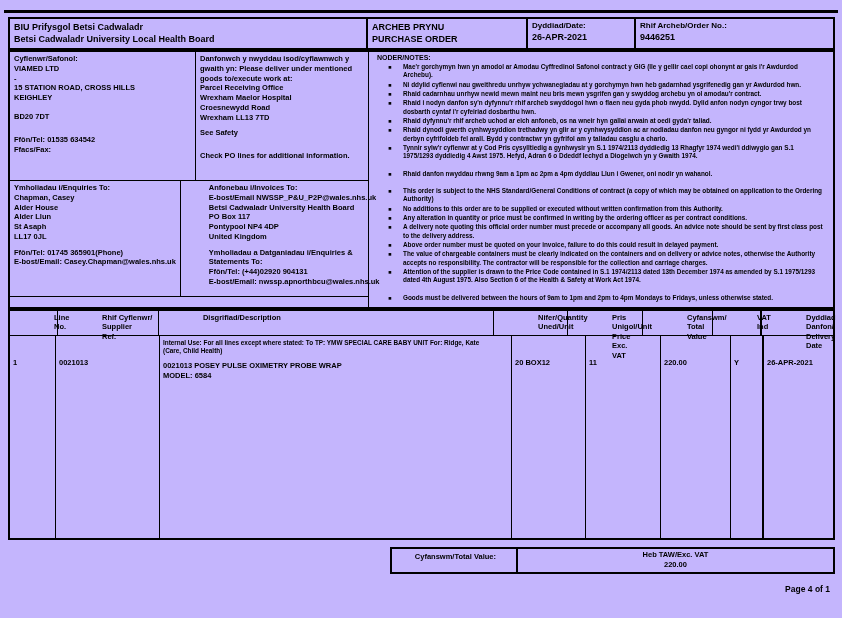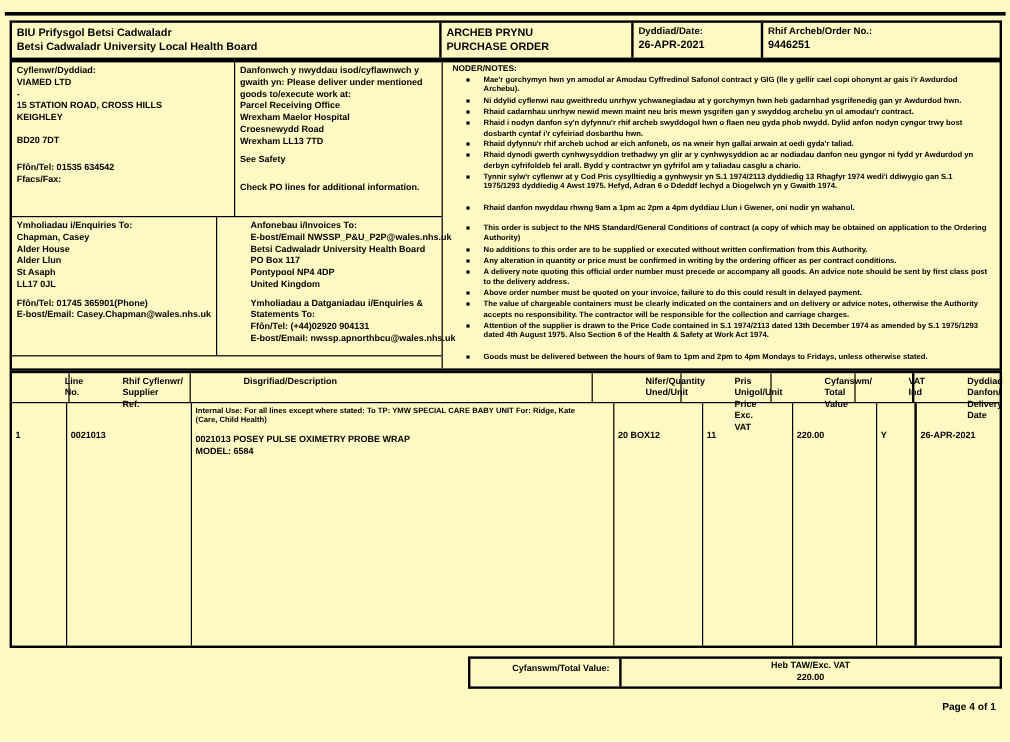--- a/index.html
+++ b/index.html
@@ -1,19 +1,19 @@
 <!DOCTYPE html>
 <html><head>
 <meta charset="utf-8">
 <style>
   * { margin:0; padding:0; box-sizing:border-box; }
   html,body { background:#fff; }
   body { font-family:"Liberation Sans", sans-serif; color:#000; }
   #page {
-    position:relative; width:842px; height:618px; background:#fef9c3; overflow:hidden;
+    position:relative; width:842px; height:618px; background:#c4b5fd; overflow:hidden;
     font-weight:bold;
   }
   .topline { position:absolute; left:4px; top:10px; width:834px; height:3px; background:#000; }
 
   
   .hdr { position:absolute; left:8px; top:17px; width:827px; height:33px;
          border:2px solid #000; display:flex; }
   .hdr > div { border-right:2px solid #000; padding:2px 4px; }
   .hdr > div:last-child { border-right:none; }
   .hdr .org { width:358px; font-size:9px; line-height:1.35; }
@@ -63,21 +63,21 @@
   .ihead .ic { white-space:pre-line;padding-left:44px; }
   .ibody .ic { padding-top:3px; }
   .ibody .valpad { padding-top:22px; }
   .internal-note { font-size:6.4px; line-height:1.3; white-space:pre-line; }
   .item-desc { margin-top:5px; font-size:7.5px; line-height:1.35; white-space:pre-line; }
 
   
   .totals { position:absolute; left:390px; top:547px; width:445px; height:27px;
             border:2px solid #000; display:flex; }
   .totals .tlab { width:126px; border-right:2px solid #000; font-size:7.5px;
-                  text-align:right; padding:3px 8px; }
+                  text-align:right; padding:3px 20px; }
   .totals .tval { flex:1; text-align:center; font-size:7.5px; padding-top:1px; line-height:1.35; }
 
   .pagefoot { position:absolute; right:12px; top:584px; font-size:8.5px; }
 </style>
 </head>
 <body>
 
 <div id="page">
   <div class="topline"></div>
 
@@ -97,21 +97,21 @@
     <div class="ord">
       <div>Rhif Archeb/Order No.:</div>
       <div class="val">9446251</div>
     </div>
   </div>
 
   <div class="main">
     <div class="lm">
       <div class="row1">
         <div class="boxL">
-          <div class="lab">Cyflenwr/Dyddiad:</div>
+          <div class="lab">Cyflenwr/Safonol:</div>
           <div>
               <div class="line">VIAMED LTD</div>
               <div class="line">-</div>
               <div class="line">15 STATION ROAD, CROSS HILLS</div>
               <div class="line">KEIGHLEY</div>
               <div class="line"></div>
               <div class="line">BD20 7DT</div>
             </div>
           <div class="line mt14">Ffôn/Tel:  01535 634542</div>
           <div class="line">Ffacs/Fax:</div>

